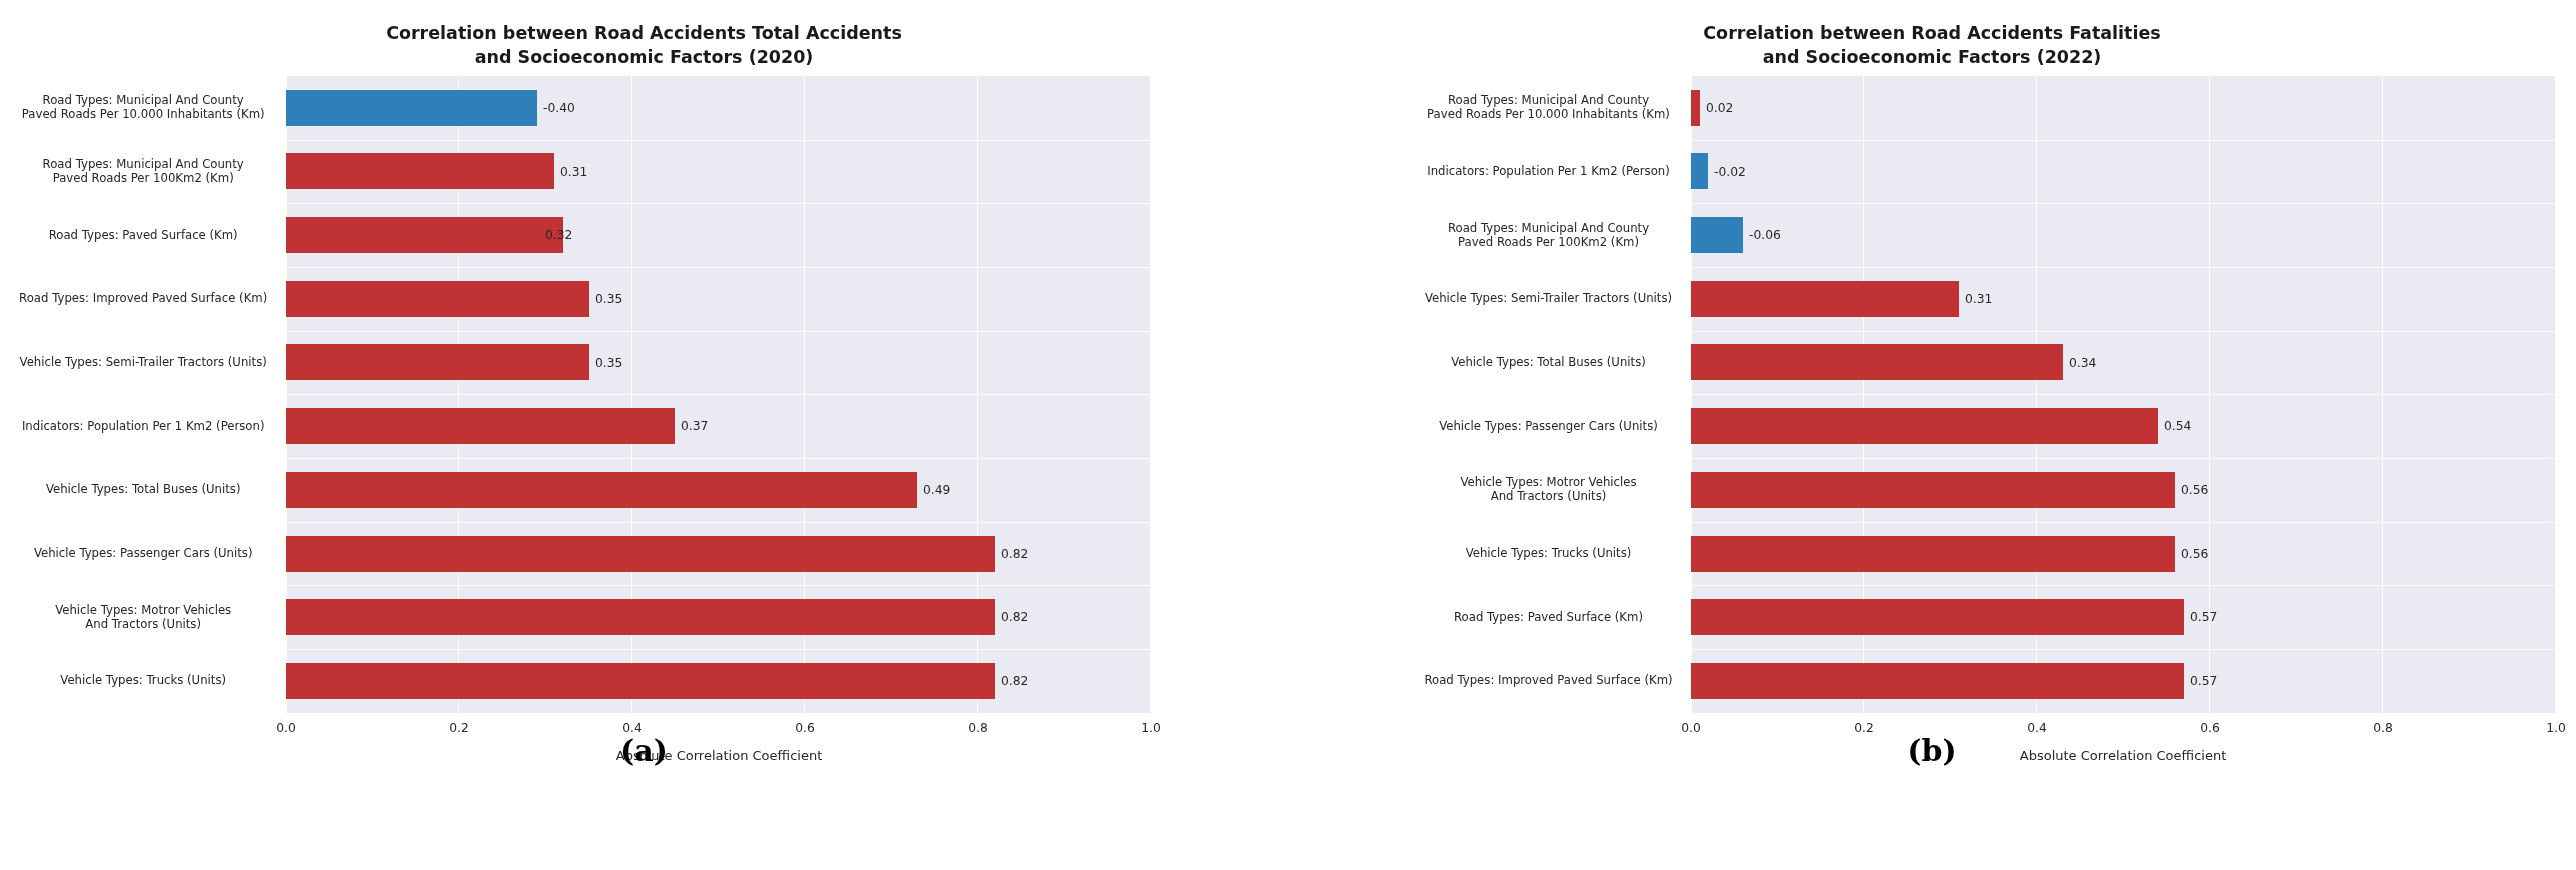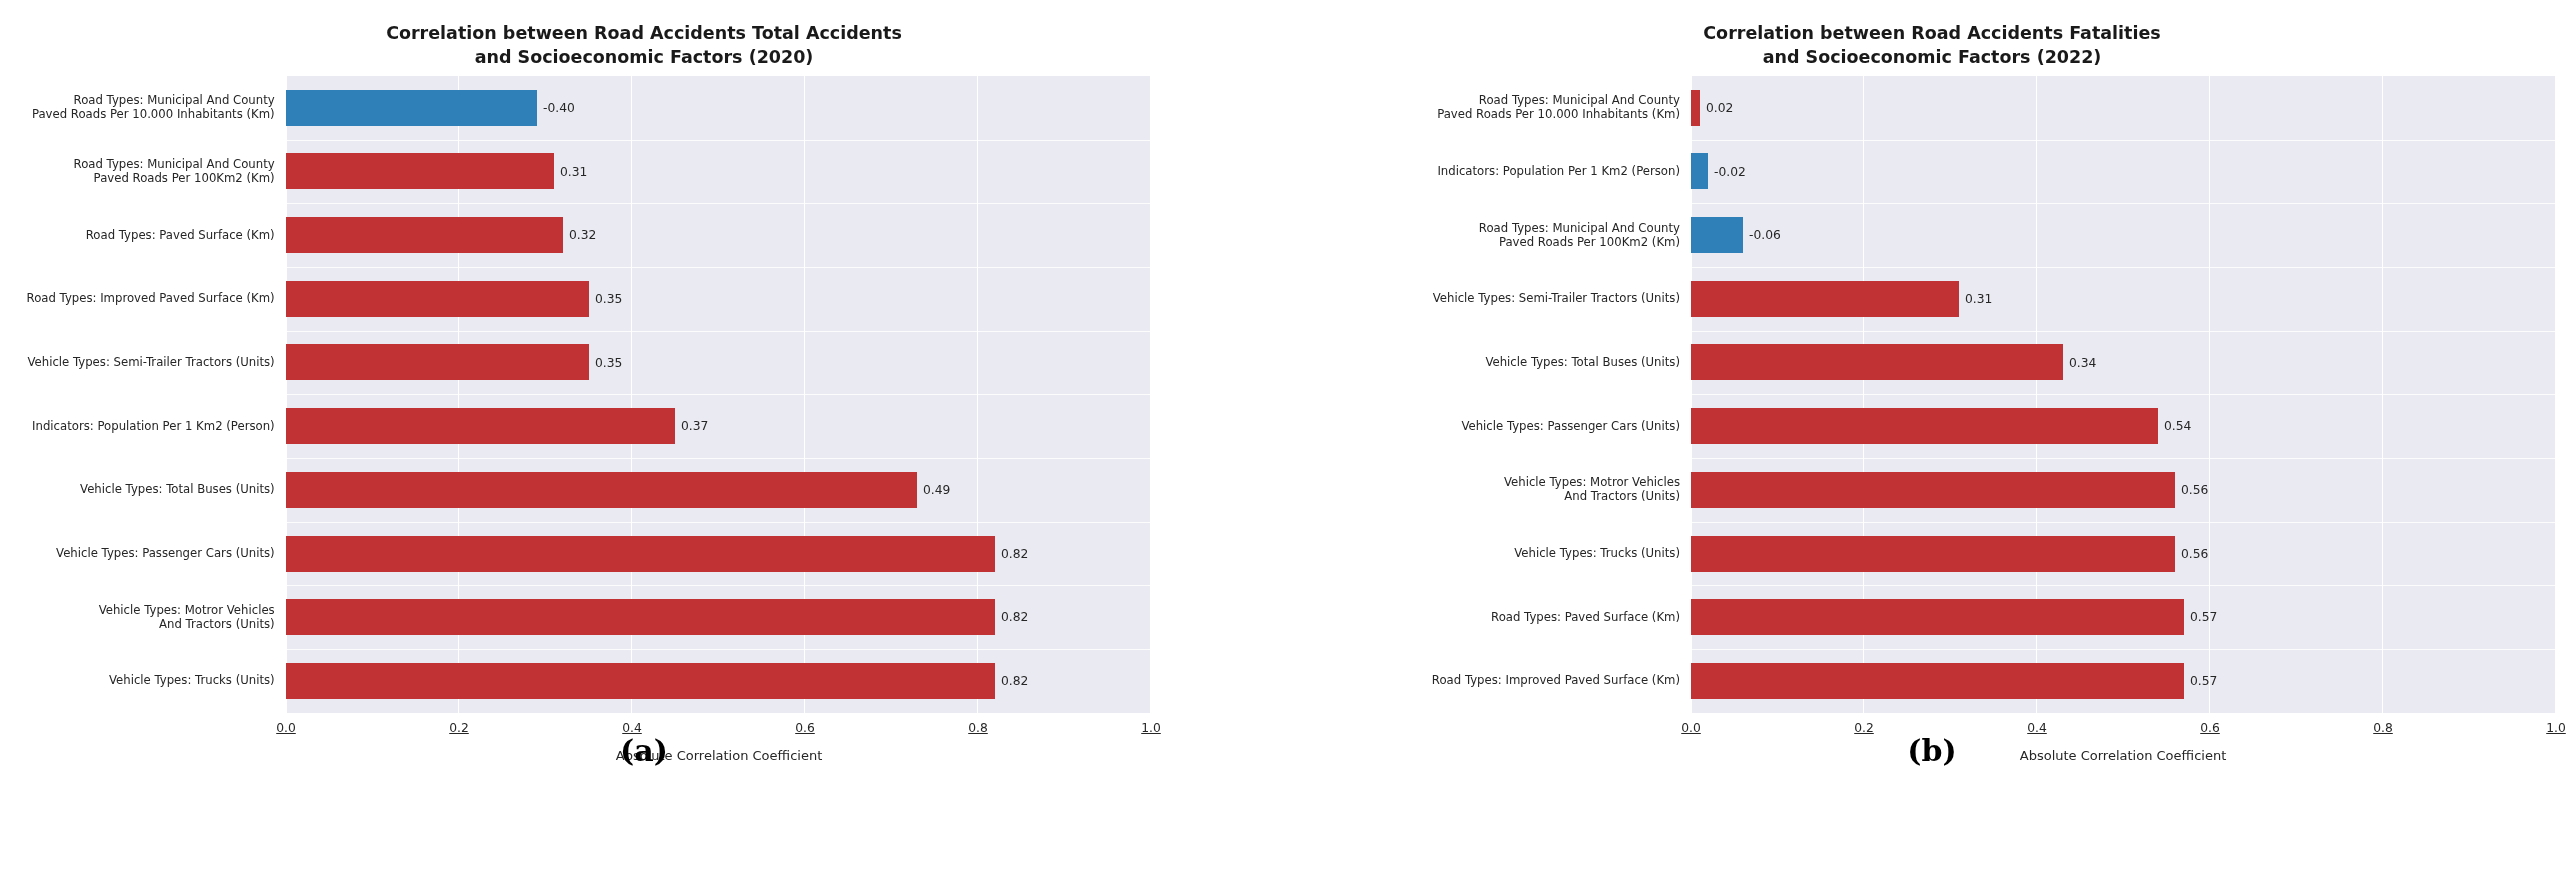--- a/index.html
+++ b/index.html
@@ -87,35 +87,34 @@
     font-size: 12.3px;
     color: #262626;
     line-height: 1;
     white-space: nowrap;
   }
 
   .ytick {
     position: absolute;
     font-size: 11.7px;
     color: #262626;
-    text-align: right;
+    text-align: center;
     line-height: 1.22;
     white-space: pre-line;
   }
   .panel-a .ytick { width: 263px; left: 11.7px; }
   .panel-b .ytick { width: 263px; left: 129px; }
 
   .xtick {
     position: absolute;
     top: 645px;
     font-size: 12.3px;
     color: #262626;
     transform: translateX(-50%);
     white-space: nowrap;
-    text-decoration: underline;
   }
   .xlabel {
     position: absolute;
     top: 672px;
     font-size: 13px;
     color: #262626;
     text-align: center;
     white-space: nowrap;
     transform: translateX(-50%);
   }
@@ -174,21 +173,21 @@
           <div class="xtick" style="left: 632px;">0.4</div>
           <div class="xtick" style="left: 805px;">0.6</div>
           <div class="xtick" style="left: 978px;">0.8</div>
           <div class="xtick" style="left: 1151px;">1.0</div>
           <div class="bar-label" style="left: 543px; top: 26px;">-0.40</div>
           <div class="ytick" style="left: 11.7px; width: 263px; top: 17px;">Road Types: Municipal And County
 Paved Roads Per 10.000 Inhabitants (Km)</div>
           <div class="bar-label" style="left: 560px; top: 90px;">0.31</div>
           <div class="ytick" style="left: 11.7px; width: 263px; top: 81px;">Road Types: Municipal And County
 Paved Roads Per 100Km2 (Km)</div>
-          <div class="bar-label" style="left: 569px; top: 153px;">0.32</div>
+          <div class="bar-label" style="left: 545px; top: 153px;">0.32</div>
           <div class="ytick" style="left: 11.7px; width: 263px; top: 152px;">Road Types: Paved Surface (Km)</div>
           <div class="bar-label" style="left: 595px; top: 217px;">0.35</div>
           <div class="ytick" style="left: 11.7px; width: 263px; top: 215px;">Road Types: Improved Paved Surface (Km)</div>
           <div class="bar-label" style="left: 595px; top: 281px;">0.35</div>
           <div class="ytick" style="left: 11.7px; width: 263px; top: 279px;">Vehicle Types: Semi-Trailer Tractors (Units)</div>
           <div class="bar-label" style="left: 681px; top: 344px;">0.37</div>
           <div class="ytick" style="left: 11.7px; width: 263px; top: 343px;">Indicators: Population Per 1 Km2 (Person)</div>
           <div class="bar-label" style="left: 923px; top: 408px;">0.49</div>
           <div class="ytick" style="left: 11.7px; width: 263px; top: 406px;">Vehicle Types: Total Buses (Units)</div>
           <div class="bar-label" style="left: 1001px; top: 472px;">0.82</div>

